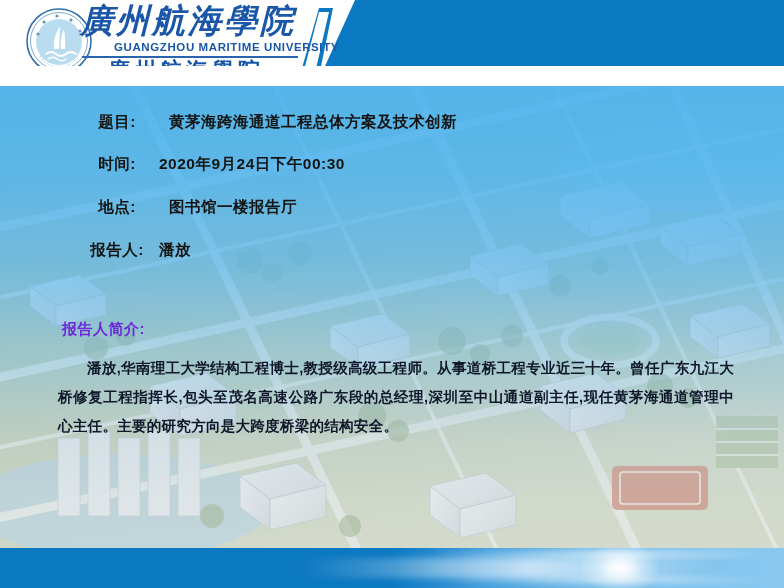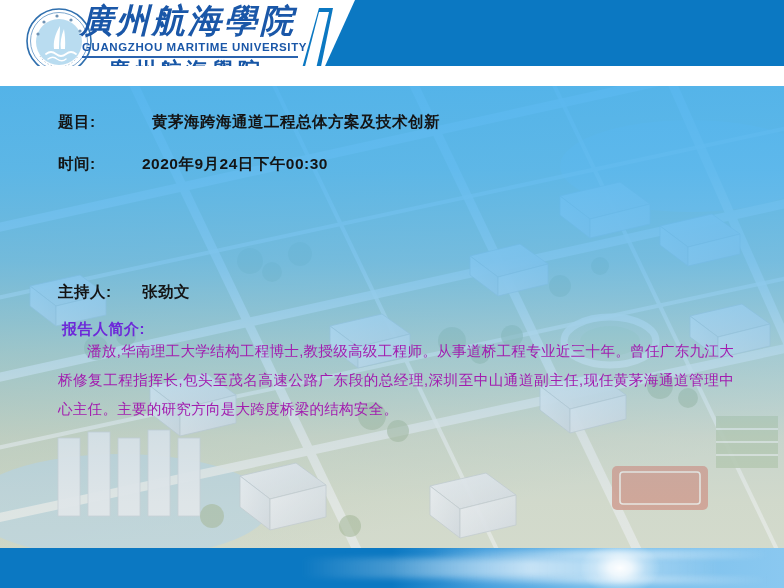--- a/index.html
+++ b/index.html
@@ -35,21 +35,21 @@
   .brand-cn{
     position:absolute;left:64px;top:2px;
     font-family:"Liberation Serif","DejaVu Serif",serif;
     font-size:33px;font-weight:700;color:#1a57a8;
     letter-spacing:3px;line-height:38px;white-space:nowrap;
     font-style:italic;
   }
   .brand-en{
     position:absolute;left:66px;top:41px;
     font-size:11.5px;font-weight:700;color:#1a57a8;
-    letter-spacing:0.6px;white-space:nowrap;
+    letter-spacing:0.6px;white-space:nowrap;padding-left:32px;
   }
   .brand-rule{
     position:absolute;left:66px;top:56px;width:216px;height:2px;background:#2a63ae;
   }
   .brand-sub{
     position:absolute;left:92px;top:58px;
     font-family:"Liberation Serif","DejaVu Serif",serif;
     font-size:22px;font-weight:700;color:#1756a6;
     letter-spacing:4px;white-space:nowrap;line-height:26px;
   }
@@ -94,39 +94,39 @@
     filter:blur(3px);}
   .footer-ray2{position:absolute;left:430px;top:2px;width:340px;height:9px;
     background:linear-gradient(90deg, rgba(255,255,255,0) 0%, rgba(255,255,255,0.5) 55%, rgba(255,255,255,0) 100%);
     filter:blur(2px);}
   .footer-ray3{position:absolute;left:440px;top:28px;width:330px;height:8px;
     background:linear-gradient(90deg, rgba(255,255,255,0) 0%, rgba(255,255,255,0.42) 55%, rgba(255,255,255,0) 100%);
     filter:blur(2px);}
 
   
   .content{position:absolute;left:0;top:86px;width:784px;height:462px;z-index:3;}
-  .info-row{position:absolute;left:58px;white-space:nowrap;}
+  .info-row{position:absolute;left:75px;white-space:nowrap;text-align:center;}
   .info-label{
     display:inline-block;width:84px;
     font-size:15.5px;font-weight:700;color:#141414;
     letter-spacing:0.5px;
   }
   .info-value{
     font-size:15.5px;font-weight:700;color:#141414;letter-spacing:0.5px;
   }
   .r0{top:26px;} .r1{top:68px;} .r2{top:111px;} .r3{top:154px;} .r4{top:196px;}
   .info-value.ind{padding-left:10px;}
 
   .bio-title{
     position:absolute;left:62px;top:234px;
     font-size:15px;font-weight:700;color:#6d28d9;letter-spacing:0.5px;white-space:nowrap;
   }
   .bio-body{
-    position:absolute;left:58px;top:251px;width:676px;
-    font-size:14.6px;font-weight:400;color:#a21caf;
+    position:absolute;left:58px;top:268px;width:676px;
+    font-size:14.6px;font-weight:700;color:#0f172a;
     line-height:29px;text-align:justify;text-indent:29px;
     letter-spacing:0.2px;
   }
   .bio-body2{
     position:absolute;left:58px;top:355px;width:676px;
     font-size:14.6px;font-weight:700;color:#111111;
     line-height:29px;text-align:left;text-indent:29px;
     letter-spacing:0.2px;
   }
 </style>
@@ -295,25 +295,28 @@
   <div class="content">
 
     <div class="info-row r0">
       <span class="info-label">题目:</span><span class="info-value ind">黄茅海跨海通道工程总体方案及技术创新</span>
     </div>
 
     <div class="info-row r1">
       <span class="info-label">时间:</span><span class="info-value">2020年9月24日下午00:30</span>
     </div>
 
-
-
-    <div class="info-row r4">
-      <span class="info-label">主持人:</span><span class="info-value">张劲文</span>
-    </div>
+    <div class="info-row r2">
+      <span class="info-label">地点:</span><span class="info-value ind">图书馆一楼报告厅</span>
+    </div>
+
+    <div class="info-row r3">
+      <span class="info-label">报告人:</span><span class="info-value">潘放</span>
+    </div>
+
 
     <div class="bio-title">报告人简介:</div>
     <div class="bio-body">潘放,华南理工大学结构工程博士,教授级高级工程师。从事道桥工程专业近三十年。曾任广东九江大桥修复工程指挥长,包头至茂名高速公路广东段的总经理,深圳至中山通道副主任,现任黄茅海通道管理中心主任。主要的研究方向是大跨度桥梁的结构安全。</div>
   </div>
 
   <div class="footer">
     <div class="footer-grad"></div>
     <div class="footer-ray"></div>
     <div class="footer-ray2"></div>
     <div class="footer-ray3"></div>

